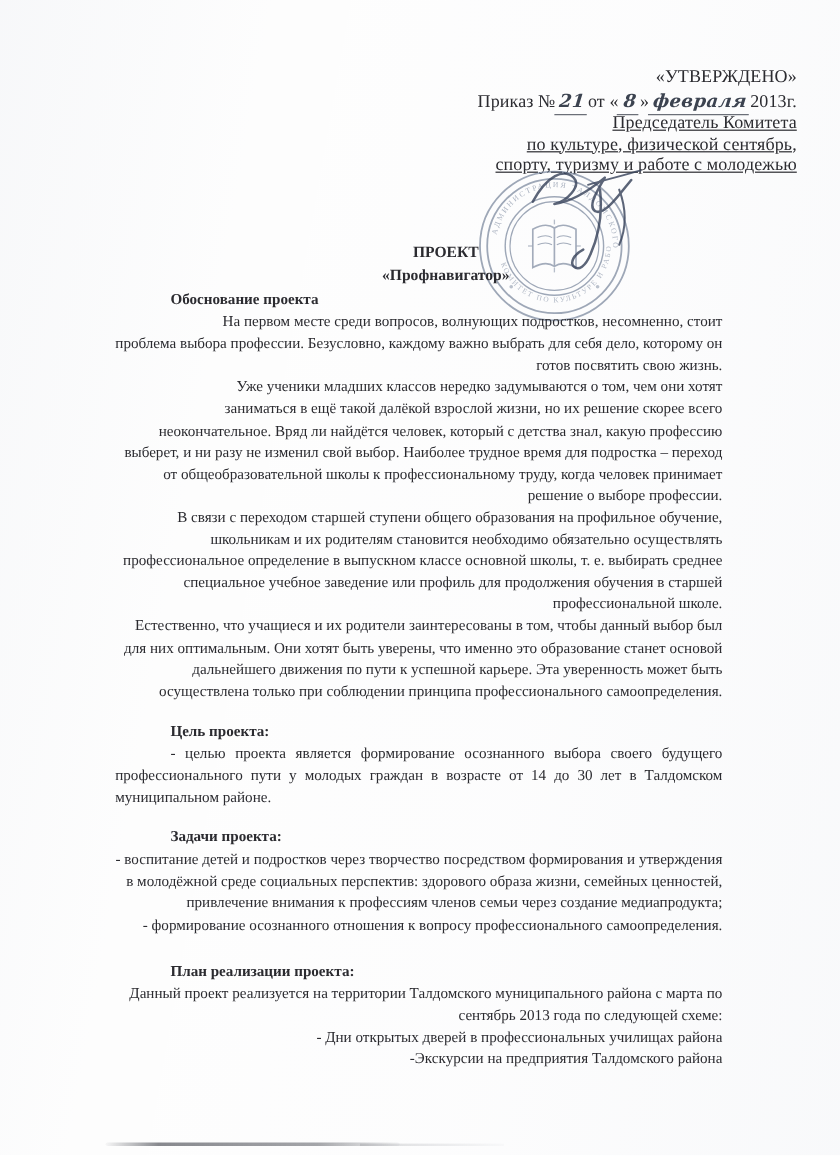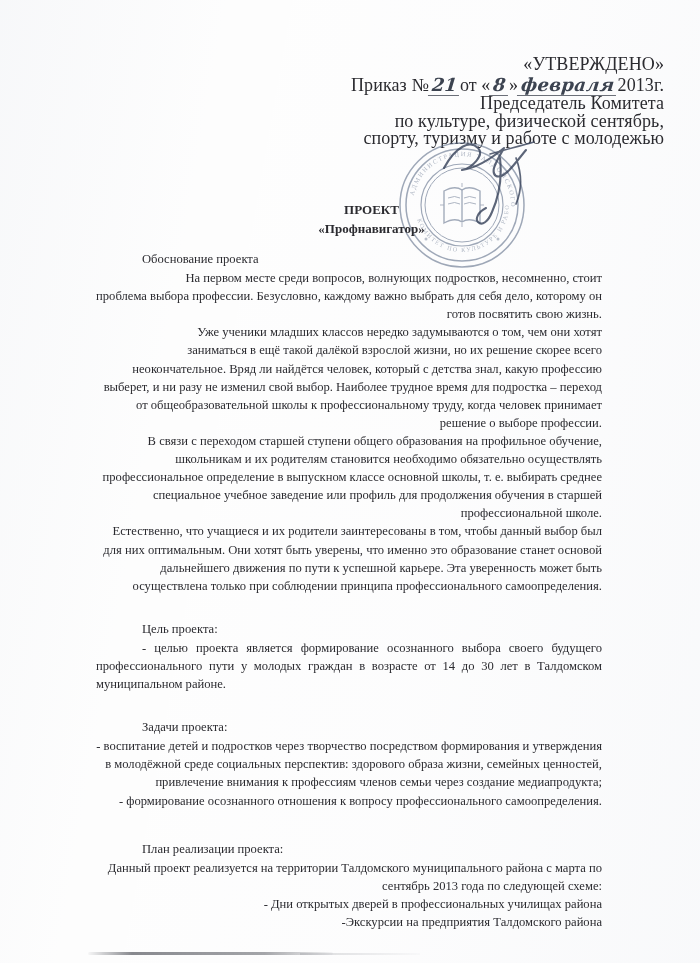--- a/index.html
+++ b/index.html
@@ -47,21 +47,21 @@
     filter: blur(0.5px);
   }
 
   
   .approval {
     position: absolute;
     top: 56px;
     right: 36px;
     width: 340px;
     text-align: right;
-    font-size: 18px;
+    font-size: 15px;
     line-height: 17.5px;
     letter-spacing: 0.1px;
   }
   .approval-title { display: block; }
   .order-line {
     display: block;
     white-space: nowrap;
     margin-top: 2px;
   }
   .hw {
@@ -70,21 +70,21 @@
     font-weight: 600;
     color: #3c4350;
     display: inline-block;
     border-bottom: 1px solid #6b6f78;
     padding: 0 3px 1px 3px;
     transform: skewX(-6deg);
   }
   .hw-num  { min-width: 20px; }
   .hw-day  { min-width: 12px; }
   .hw-month{ min-width: 74px; letter-spacing: 0.3px; }
-  .approval-role { display: block; }
+  .approval-role { display: block; text-decoration: underline; }
   .sign-row {
     display: block;
     position: relative;
     margin-top: 3px;
     white-space: nowrap;
   }
   .sign-rule {
     display: inline-block;
     width: 168px;
     border-bottom: 1px solid #5e6570;
@@ -133,22 +133,22 @@
   
   .body {
     position: absolute;
     left: 96px;
     top: 240px;
     width: 506px;
     font-size: 12.6px;
     line-height: 18.1px;
   }
   .sect-head {
-    font-weight: normal;
-    margin: 10px 0 1px 0;
+    font-weight: bold;
+    margin: 0 0 1px 0;
     padding-left: 46px;
   }
   p.para {
     margin: 0;
     text-align: right;
   }
   p.para.indent { text-indent: 46px; }
   p.para.just {
     text-align: justify;
     text-justify: inter-word;

